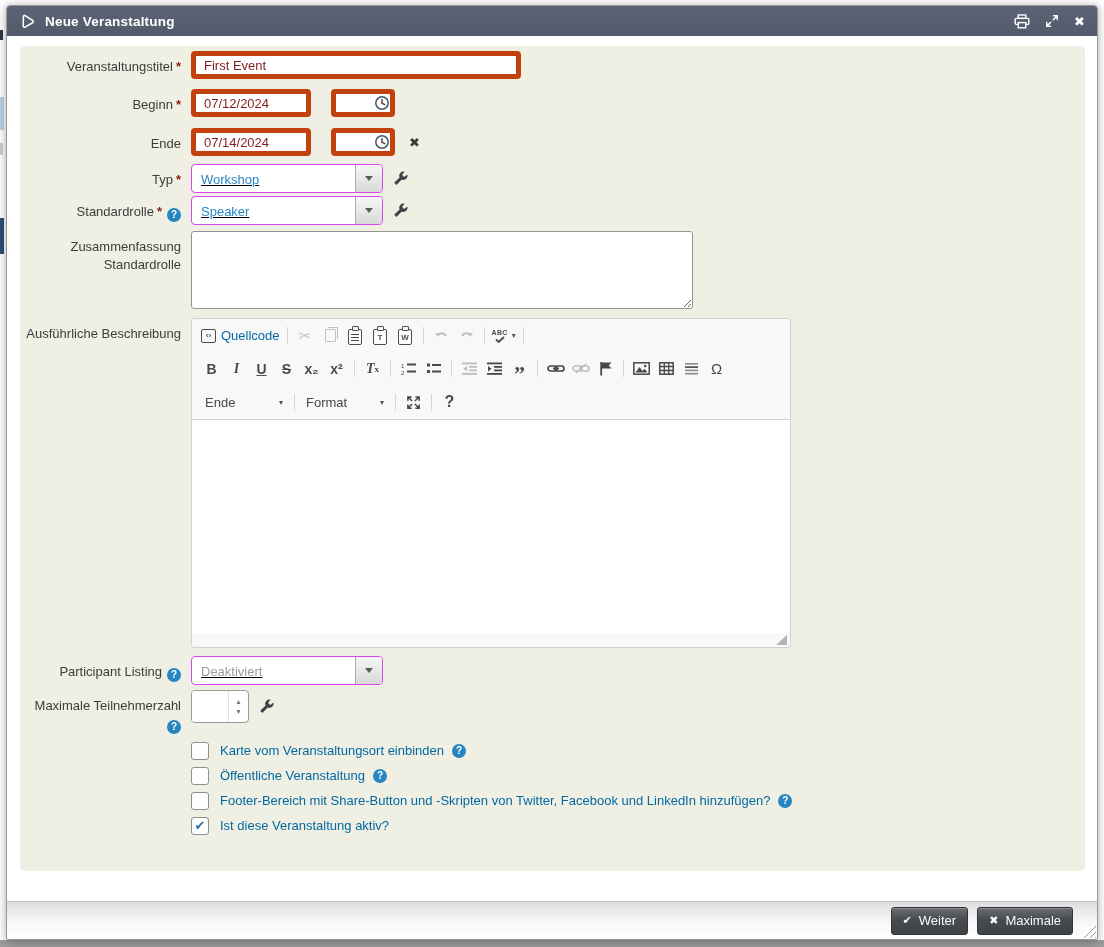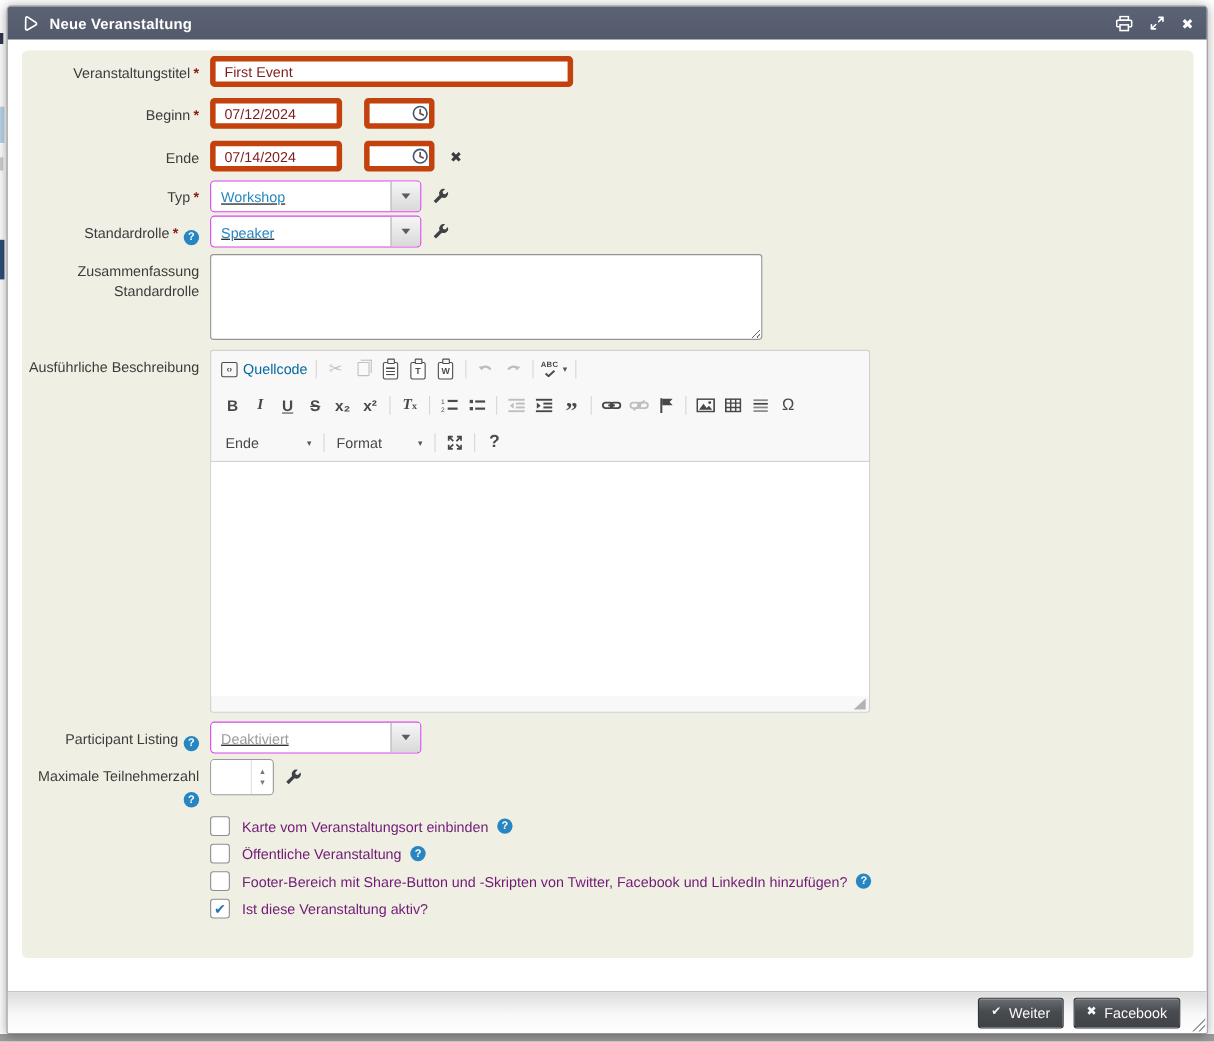--- a/index.html
+++ b/index.html
@@ -102,21 +102,21 @@
   .spin input { flex:1; border:none; outline:none; width:30px; font:13px "Liberation Sans",sans-serif; padding:0 5px; }
   .spin-btns { width:20px; display:flex; flex-direction:column; align-items:center; justify-content:center;
                gap:2px; color:#777; font-size:8px; line-height:1; cursor:pointer; border-left:1px solid #e0e0e0; }
 
   
   .cbrow { display:flex; align-items:center; gap:11px; margin:0 0 7px 171px; }
   .cb { width:18px; height:18px; border:1px solid #8e8e8e; border-radius:3px; background:#fff; flex:none;
         display:flex; align-items:center; justify-content:center; cursor:pointer; }
   .cb .mark { display:none; color:#2a72b5; font-size:13px; font-weight:bold; line-height:1; }
   .cb.on .mark { display:block; }
-  .cblabel { font-size:13px; color:#701a75; }
+  .cblabel { font-size:13px; color:#0369a1; }
 
   
   .dlg-footer { position:absolute; left:0; right:0; bottom:0; height:38px; border-top:1px solid #c0c0c0;
                 background:linear-gradient(#dddddd,#f8f8f8 55%,#ffffff); border-radius:0 0 2px 2px;
                 display:flex; align-items:center; justify-content:flex-end; gap:9px; padding-right:24px; }
   .btn { display:inline-flex; align-items:center; gap:7px; padding:5px 11px 6px; font-size:13px; color:#fafafa;
          background:linear-gradient(#6a6e72,#474a4e 45%,#3f4246); border:1px solid #313438; border-radius:3px;
          box-shadow:inset 0 1px 0 rgba(255,255,255,.22); cursor:pointer; }
   .btn .bic { font-size:11px; line-height:1; }
   .dlg-grip { position:absolute; right:1px; bottom:1px; width:14px; height:14px;
@@ -456,18 +456,18 @@
 
   </div>
 
   <div class="dlg-footer">
     <span class="btn">
         <span class="bic">✔</span>
         <span>Weiter</span>
       </span>
     <span class="btn">
         <span class="bic">✖</span>
-        <span>Facebook</span>
+        <span>Maximale</span>
       </span>
   </div>
   <span class="dlg-grip"></span>
 
 </div>
 
 </body></html>

